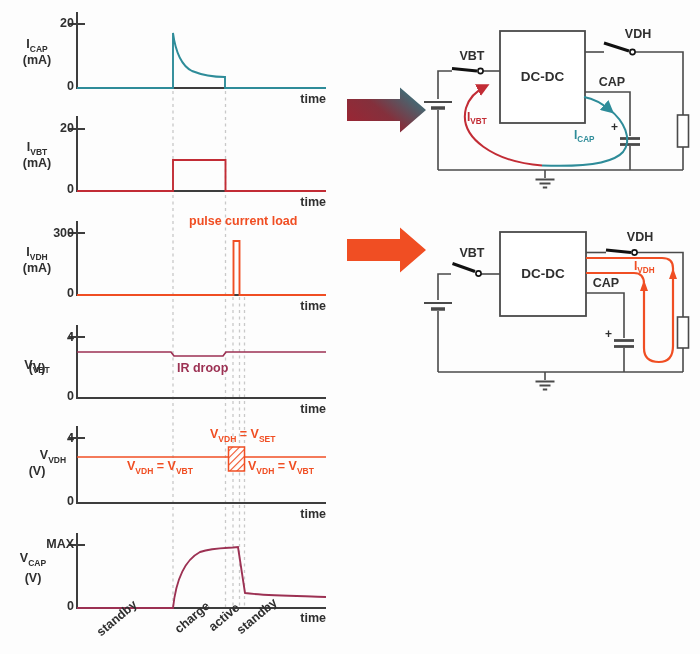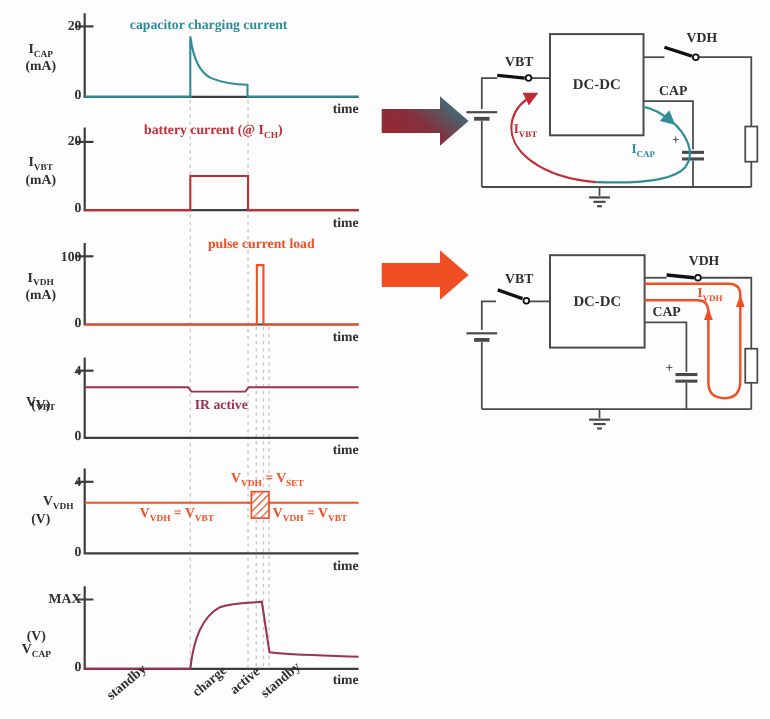--- a/index.html
+++ b/index.html
@@ -1,17 +1,17 @@
 <!DOCTYPE html>
 <html><head>
 <meta charset="utf-8">
 <style>
   html,body{margin:0;padding:0;}
   body{font-family:"Liberation Sans",sans-serif;}
-  #stage{position:relative;width:700px;height:654px;background:#fdfdfd;overflow:hidden;font-family:Liberation Serif, serif;}
+  #stage{position:relative;width:700px;height:654px;background:#fdfdfd;overflow:hidden;}
   #stage svg{position:absolute;left:0;top:0;}
   .lbl{position:absolute;font-weight:700;color:#2f2f2f;font-size:12.5px;line-height:1.12;white-space:nowrap;}
   .sm{font-size:12px;}
   .ctr{text-align:center;}
   .rgt{text-align:right;}
   .ylab{width:56px;text-align:center;}
   .c-teal{color:#2e8c99;}
   .c-red{color:#c22c35;}
   .c-orange{color:#f04e23;}
   .c-maroon{color:#9c3153;}
@@ -142,55 +142,53 @@
       <path d="M586,258 H662 Q673,258 673,268 V346 Q673,362 659,362 Q644,362 644,348 V284 Q644,273 634,273 H586" stroke="#f04e23" stroke-width="2.2" fill="none"></path>
       <polygon points="669,279 677,279 673,268" fill="#f04e23"></polygon>
       <polygon points="640,291 648,291 644,280" fill="#f04e23"></polygon>
     </g>
   </svg>
 
   <div class="lbl rgt" style="left:48px;top:16px;width:26px;">20</div>
   <div class="lbl ylab" style="left:9px;top:37px;"><span>I</span><sub>CAP</sub></div>
   <div class="lbl ylab" style="left:9px;top:53px;">(mA)</div>
   <div class="lbl rgt" style="left:58px;top:79px;width:16px;">0</div>
-  <div class="lbl c-teal" style="left:118px;top:15px;">capacitor charging current</div>
   <div class="lbl rgt" style="left:292px;top:92px;width:34px;">time</div>
 
   <div class="lbl rgt" style="left:48px;top:121px;width:26px;">20</div>
   <div class="lbl ylab" style="left:9px;top:140px;"><span>I</span><sub>VBT</sub></div>
   <div class="lbl ylab" style="left:9px;top:156px;">(mA)</div>
   <div class="lbl rgt" style="left:58px;top:182px;width:16px;">0</div>
-  <div class="lbl c-red" style="left:131px;top:111px;"><span>battery current (@ I</span><sub>CH</sub><span>)</span></div>
   <div class="lbl rgt" style="left:292px;top:195px;width:34px;">time</div>
 
-  <div class="lbl rgt" style="left:40px;top:226px;width:34px;">100</div>
+  <div class="lbl rgt" style="left:40px;top:226px;width:34px;">300</div>
   <div class="lbl ylab" style="left:9px;top:245px;"><span>I</span><sub>VDH</sub></div>
   <div class="lbl ylab" style="left:9px;top:261px;">(mA)</div>
   <div class="lbl rgt" style="left:58px;top:286px;width:16px;">0</div>
   <div class="lbl c-orange" style="left:189px;top:214px;">pulse current load</div>
   <div class="lbl rgt" style="left:292px;top:299px;width:34px;">time</div>
 
   <div class="lbl rgt" style="left:48px;top:330px;width:26px;">4</div>
   <div class="lbl ylab" style="left:9px;top:358px;"><span>V</span><sub>VBT</sub></div>
   <div class="lbl ylab" style="left:9px;top:361px;">(V)</div>
   <div class="lbl rgt" style="left:58px;top:389px;width:16px;">0</div>
-  <div class="lbl c-maroon" style="left:177px;top:361px;">IR active</div>
+  <div class="lbl c-maroon" style="left:177px;top:361px;">IR droop</div>
   <div class="lbl rgt" style="left:292px;top:402px;width:34px;">time</div>
 
   <div class="lbl rgt" style="left:48px;top:431px;width:26px;">4</div>
   <div class="lbl ylab" style="left:25px;top:448px;"><span>V</span><sub>VDH</sub></div>
   <div class="lbl ylab" style="left:9px;top:464px;">(V)</div>
   <div class="lbl rgt" style="left:58px;top:494px;width:16px;">0</div>
   <div class="lbl c-orange" style="left:210px;top:427px;"><span>V</span><sub>VDH</sub><span> = V</span><sub>SET</sub></div>
   <div class="lbl c-orange" style="left:127px;top:459px;"><span>V</span><sub>VDH</sub><span> = V</span><sub>VBT</sub></div>
   <div class="lbl c-orange" style="left:248px;top:459px;"><span>V</span><sub>VDH</sub><span> = V</span><sub>VBT</sub></div>
   <div class="lbl rgt" style="left:292px;top:507px;width:34px;">time</div>
 
   <div class="lbl rgt" style="left:32px;top:537px;width:42px;">MAX</div>
-  <div class="lbl ylab" style="left:5px;top:583px;"><span>V</span><sub>CAP</sub></div>
+  <div class="lbl ylab" style="left:5px;top:551px;"><span>V</span><sub>CAP</sub></div>
   <div class="lbl ylab" style="left:5px;top:571px;">(V)</div>
   <div class="lbl rgt" style="left:58px;top:599px;width:16px;">0</div>
   <div class="lbl rgt" style="left:292px;top:611px;width:34px;">time</div>
 
   <div class="lbl phase" style="left:103px;top:625px;">standby</div>
   <div class="lbl phase" style="left:181px;top:622px;">charge</div>
   <div class="lbl phase" style="left:215px;top:620px;">active</div>
   <div class="lbl phase" style="left:243px;top:623px;">standby</div>
 
   <div class="lbl ctr" style="left:452px;top:49px;width:40px;">VBT</div>

